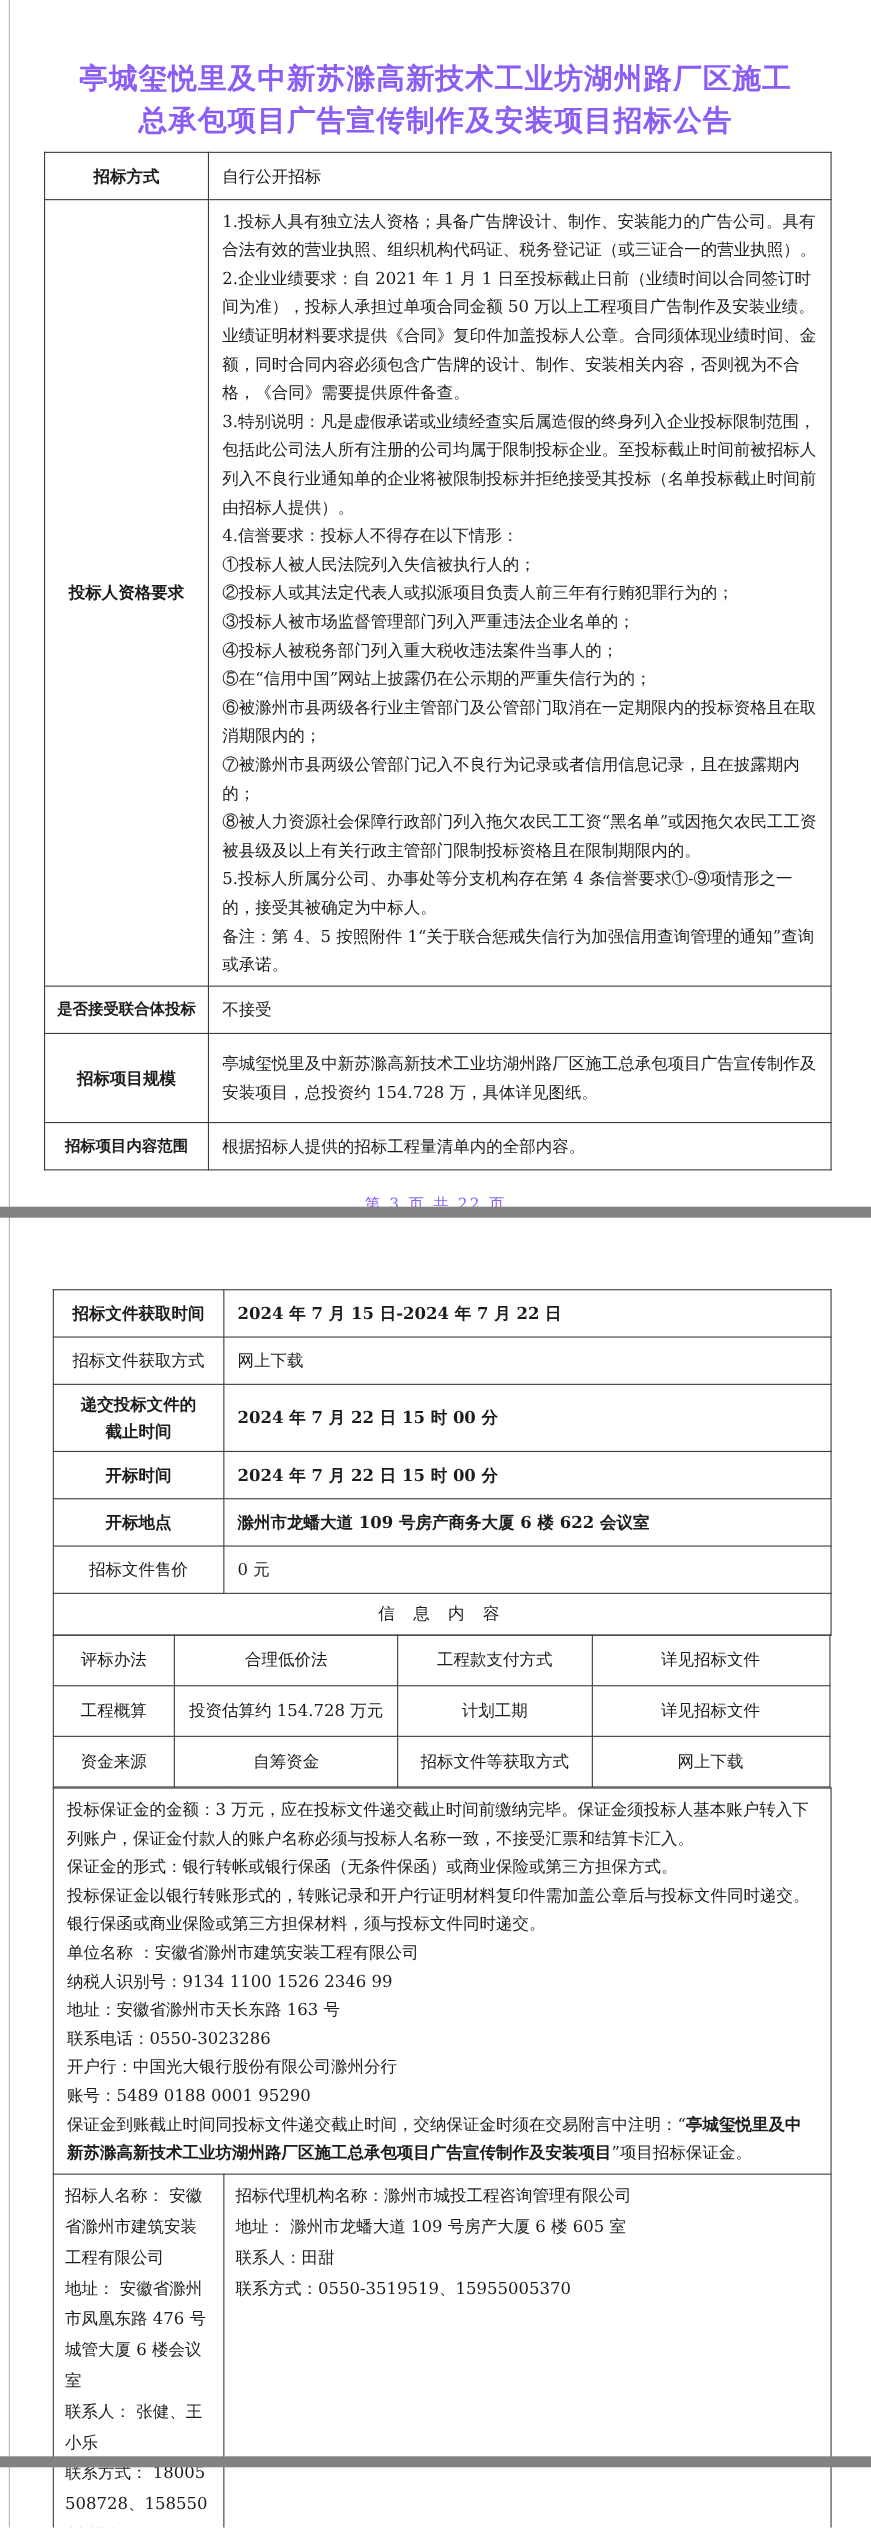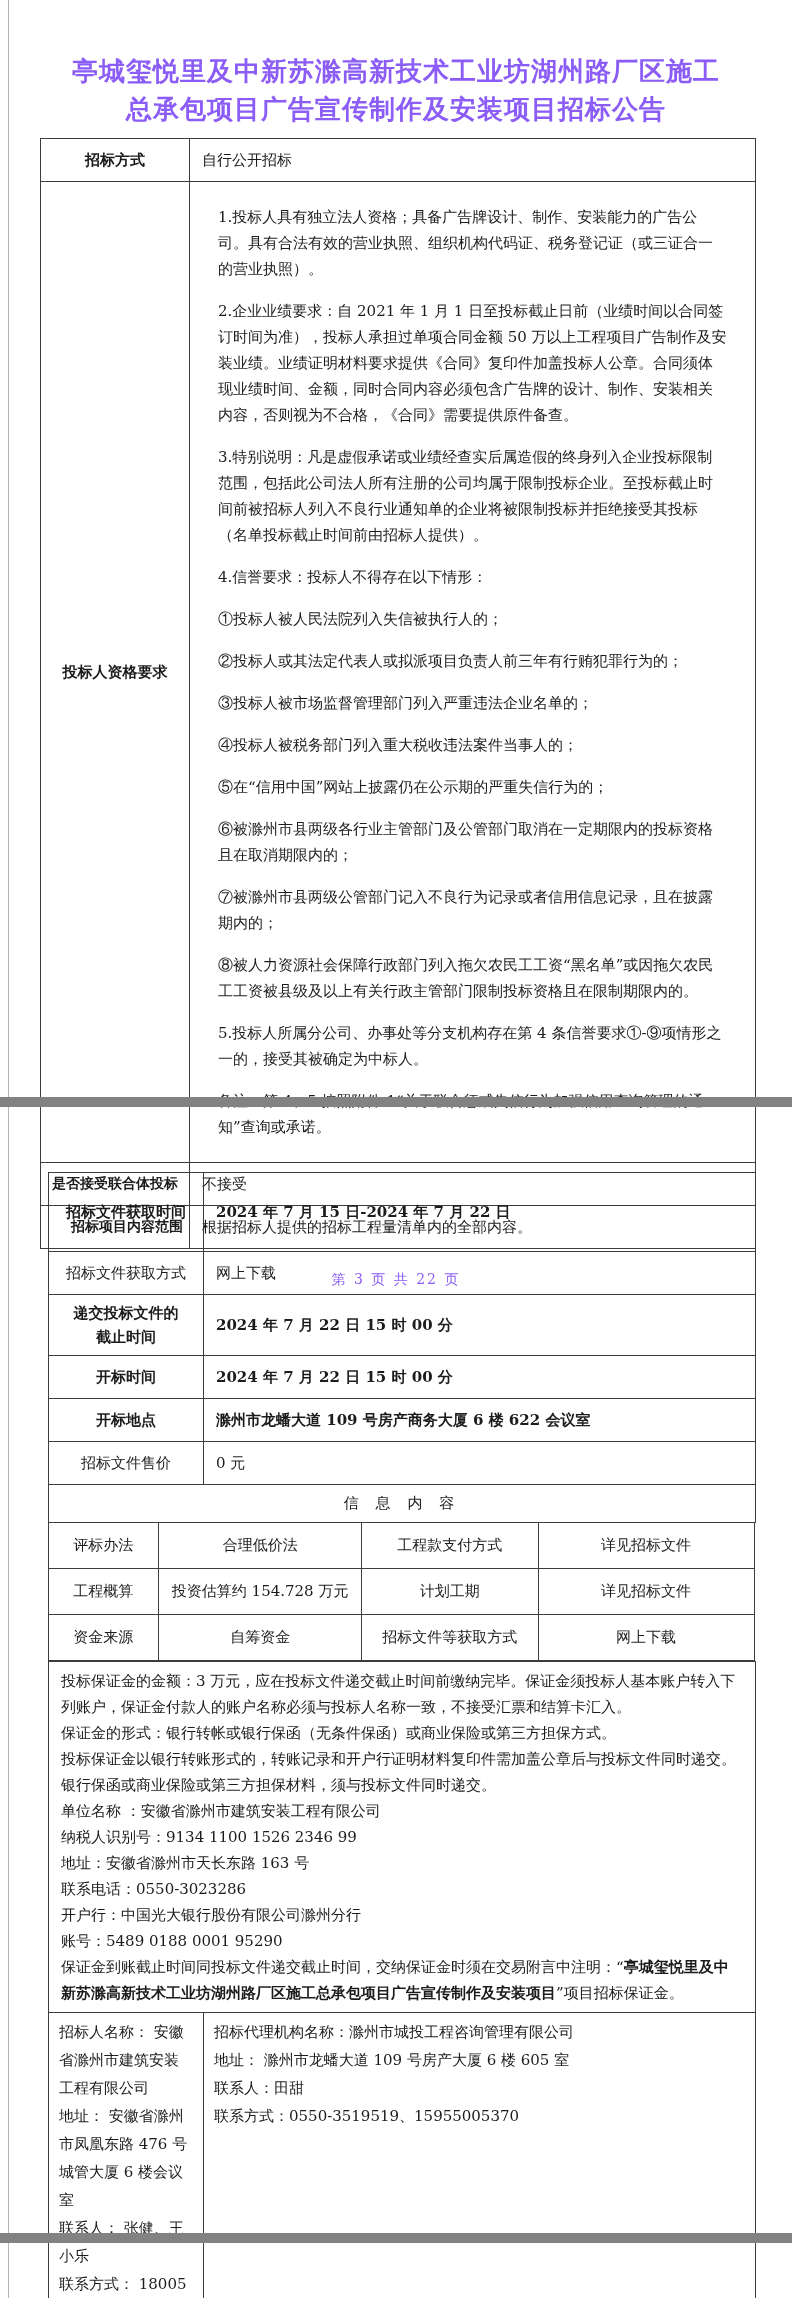--- a/index.html
+++ b/index.html
@@ -18,21 +18,21 @@
   }
   table{border-collapse:collapse;table-layout:fixed;}
   td{border:1px solid #3c3c3c;font-size:15px;vertical-align:middle;word-break:break-all;}
   .t1{width:716px;margin:10px 0 0 40px;}
   .t1 .lbl{width:136px;text-align:center;font-weight:bold;padding:4px 6px;}
   .t2{width:708px;margin:0 0 0 48px;}
   .t2 .lbl{width:142px;text-align:center;padding:8px 6px;}
   .val{padding:8px 12px;line-height:26px;text-align:left;}
   .val-tall{padding:14px 12px;}
   .qual{padding:6px 12px;}
-  .qual p{margin:16px;line-height:26px;font-size:15px;text-align:left;}
+  .qual p{margin:0;line-height:26px;font-size:15px;text-align:left;}
   .bold{font-weight:bold;}
   .page-footer{
     text-align:center;font-size:14px;letter-spacing:2px;color:#8b5cf6;
     margin-top:22px;
   }
   .info-head{text-align:center;padding:9px 6px;letter-spacing:6px;}
   .t2 .c1{width:15%;text-align:center;padding:13px 6px;}
   .t2 .c2{width:29%;text-align:center;padding:13px 6px;}
   .t2 .c3{width:25%;text-align:center;padding:13px 6px;}
   .t2 .c4{width:31%;text-align:center;padding:13px 6px;}
@@ -74,38 +74,42 @@
           <p>⑧被人力资源社会保障行政部门列入拖欠农民工工资“黑名单”或因拖欠农民工工资被县级及以上有关行政主管部门限制投标资格且在限制期限内的。</p>
           <p>5.投标人所属分公司、办事处等分支机构存在第 4 条信誉要求①-⑨项情形之一的，接受其被确定为中标人。</p>
           <p>备注：第 4、5 按照附件 1“关于联合惩戒失信行为加强信用查询管理的通知”查询或承诺。</p>
         </td>
       </tr>
       <tr>
         <td class="lbl" style="font-size:14px;">是否接受联合体投标</td>
         <td class="val">不接受</td>
       </tr>
       <tr>
-        <td class="lbl" style="font-size:14px;text-align:right;">招标项目内容范围</td>
+        <td class="lbl">招标项目规模</td>
+        <td class="val val-tall">亭城玺悦里及中新苏滁高新技术工业坊湖州路厂区施工总承包项目广告宣传制作及安装项目，总投资约 154.728 万，具体详见图纸。</td>
+      </tr>
+      <tr>
+        <td class="lbl" style="font-size:14px;">招标项目内容范围</td>
         <td class="val">根据招标人提供的招标工程量清单内的全部内容。</td>
       </tr>
     </tbody>
       </table>
 
     <div class="page-footer">第 3 页 共 22 页</div>
   </div>
 
   <div class="graybar" style="top:1097px;"></div>
 
   <div class="page" style="top:1172px;">
 
     <table class="t2">
       <tbody>
           <tr>
         <td class="lbl bold">招标文件获取时间</td>
-        <td class="val bold" style="padding:26px 12px;">2024 年 7 月 15 日-2024 年 7 月 22 日</td>
+        <td class="val bold" style="padding:8px 12px;">2024 年 7 月 15 日-2024 年 7 月 22 日</td>
       </tr>
       <tr>
         <td class="lbl">招标文件获取方式</td>
         <td class="val">网上下载</td>
       </tr>
       <tr>
         <td class="lbl bold" style="padding:6px 20px;line-height:24px;">递交投标文件的截止时间</td>
         <td class="val bold">2024 年 7 月 22 日 15 时 00 分</td>
       </tr>
       <tr>

